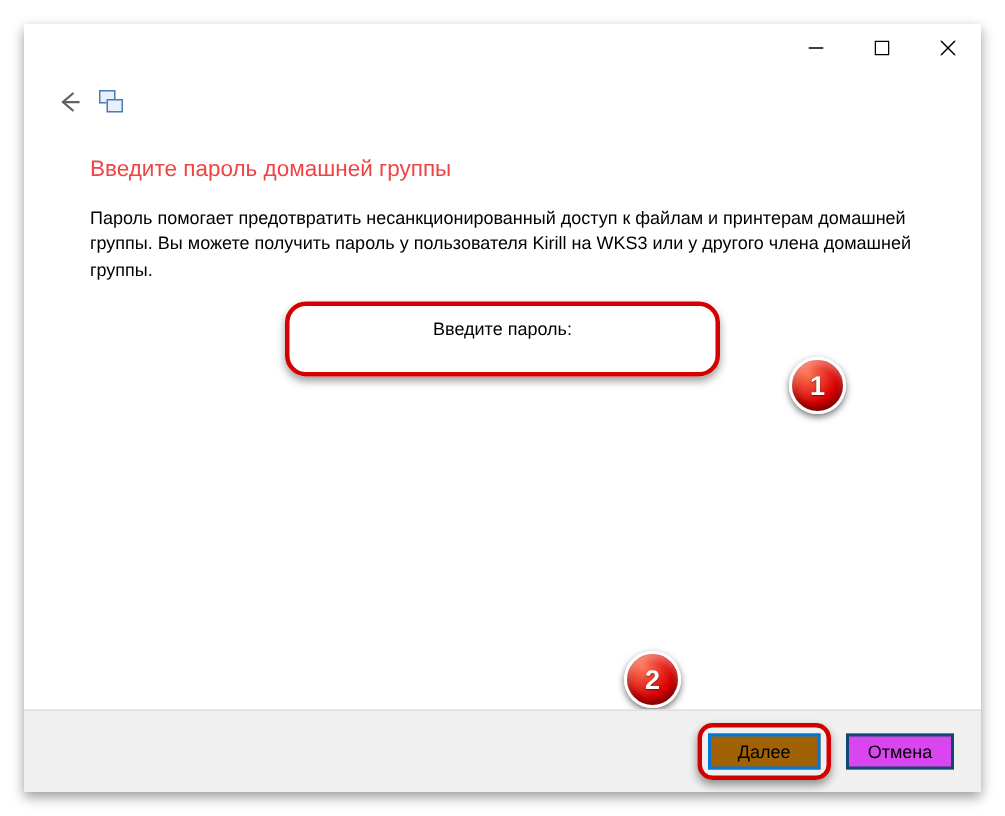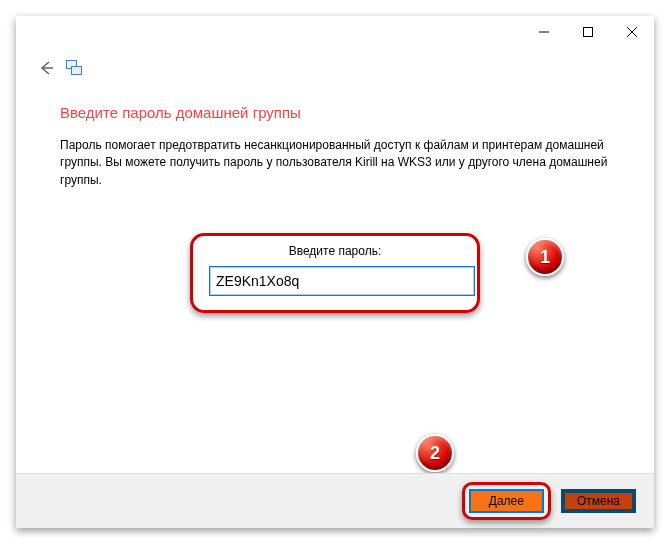--- a/index.html
+++ b/index.html
@@ -73,21 +73,21 @@
   }
   .heading {
     color: #ef4444;
     font-size: 15px;
     margin-bottom: 16px;
   }
   .desc {
     font-size: 12px;
     color: #000;
     line-height: 1.45;
-    margin-bottom: 44px;
+    margin-bottom: 12px;
   }
   .pw-wrap {
     margin: 0 auto;
     width: 290px;
     text-align: center;
   }
   .callout1 {
     border: 3px solid #d30000;
     border-radius: 14px;
     padding: 8px 16px 14px 16px;
@@ -145,26 +145,26 @@
     border: 3px solid #d30000;
     border-radius: 10px;
     padding: 4px;
     box-shadow: 0 3px 6px rgba(0,0,0,0.4);
   }
   .btn {
     min-width: 72px;
     height: 24px;
     font-size: 12px;
     padding: 0 12px;
-    background: #c2410c;
-    border: 4px solid #0c4a6e;
+    background: #d946ef;
+    border: 2px solid #0c4a6e;
     cursor: default;
   }
   .btn.primary {
-    background: #f97316;
+    background: #a16207;
     border: 2px solid #0078d7;
     padding: 0 18px;
   }
 </style>
 </head>
 <body>
 
 <div class="frame">
 
   <div class="titlebar">
@@ -199,21 +199,20 @@
     </div>
   </div>
 
   <div class="content">
     <div class="heading">Введите пароль домашней группы</div>
     <div class="desc">Пароль помогает предотвратить несанкционированный доступ к файлам и принтерам домашней группы. Вы можете получить пароль у пользователя Kirill на WKS3 или у другого члена домашней группы.</div>
 
     <div class="pw-wrap">
       <div class="callout1">
         <div class="pw-label">Введите пароль:</div>
-        <input class="pw-input" type="text" value="ZE9Kn1Xo8q" style="">
       </div>
     </div>
   </div>
 
   <div class="badge badge1">1</div>
   <div class="badge badge2">2</div>
 
   <div class="footer">
     <div class="callout2">
       <button class="btn primary">Далее</button>

